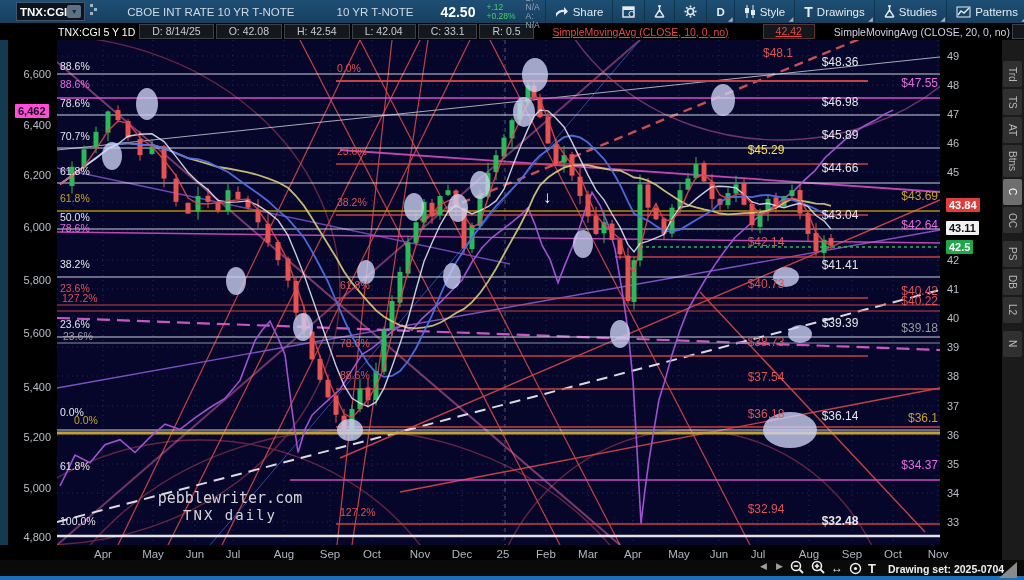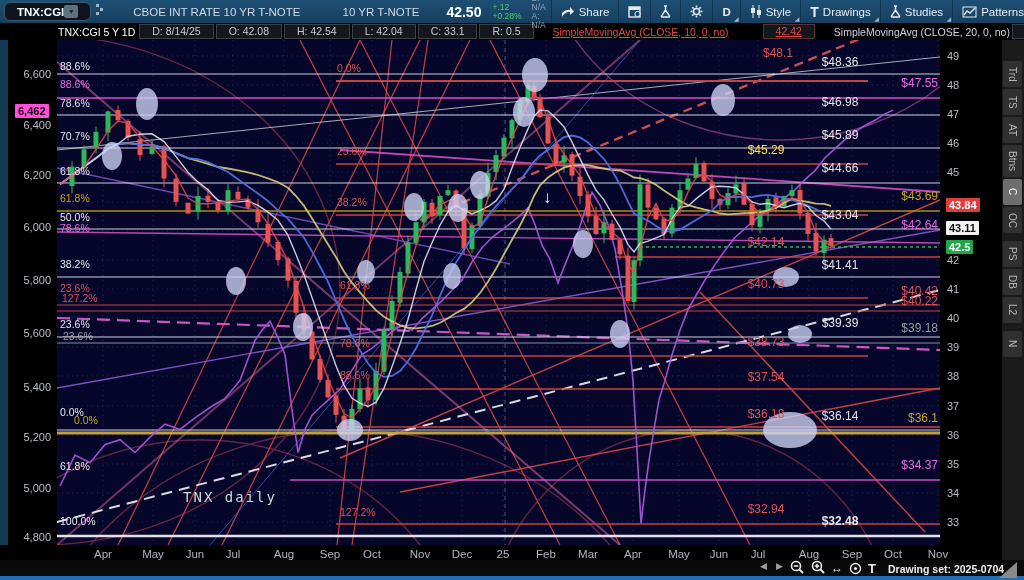--- a/index.html
+++ b/index.html
@@ -2,22 +2,22 @@
 <html><head>
 <meta charset="utf-8">
 <style>
   html,body{margin:0;padding:0;background:#000;}
   #app{position:relative;width:1024px;height:580px;overflow:hidden;background:#000;
        font-family:"Liberation Sans",sans-serif;color:#dfe6ee;}
   
   .toolbar{position:absolute;left:0;top:0;width:1024px;height:23px;
     background:linear-gradient(#1d4f74,#173f5f);display:flex;align-items:center;
     font-size:12px;color:#d8e2ec;z-index:30;}
-  .symbol-box{display:flex;align-items:center;margin-left:4px;background:#0c151f;
-    border:1px solid #42566a;border-radius:6px;height:17px;width:92px;padding:0 12px;}
+  .symbol-box{display:flex;align-items:center;margin-left:16px;background:#0c151f;
+    border:1px solid #42566a;border-radius:0;height:17px;width:92px;padding:0 3px;}
   .symbol-box .sym{font-weight:bold;font-size:11.5px;color:#fff;flex:1;}
   .symbol-box .dd{background:#5e7181;border-radius:2px;width:14px;height:13px;
     font-size:7px;color:#16293a;text-align:center;line-height:13px;}
   .tb-sep{width:1px;height:100%;background:#10334e;margin:0 2px;}
   .tb-txt{margin:0 21px;white-space:nowrap;font-size:11.5px;color:#cfdae4;}
   .tb-last{font-weight:bold;font-size:14px;color:#fff;margin:0 6px;}
   .tb-stack{display:flex;flex-direction:column;line-height:9px;font-size:8.5px;margin:0 5px;}
   .tb-stack.green{color:#46d06a;}
   .tb-stack.gray{color:#8fa3b2;}
   .tb-right{margin-left:auto;display:flex;align-items:center;height:100%;}
@@ -508,20 +508,21 @@
         <ellipse cx="583" cy="244" rx="10" ry="14" fill="rgba(206,211,245,0.78)"></ellipse>
         <ellipse cx="620" cy="334" rx="10" ry="14" fill="rgba(206,211,245,0.78)"></ellipse>
         <ellipse cx="723" cy="100" rx="12" ry="16" fill="rgba(206,211,245,0.78)"></ellipse>
         <ellipse cx="786" cy="277" rx="13" ry="10" fill="rgba(206,211,245,0.78)"></ellipse>
         <ellipse cx="800" cy="334" rx="12" ry="9" fill="rgba(206,211,245,0.78)"></ellipse>
         <ellipse cx="790" cy="430" rx="27" ry="18" fill="rgba(206,211,245,0.78)"></ellipse>
       </g>
   </svg>
 
   <div class="wm" style="left:130px;top:489px;width:200px;">
+    <div style="font-size:15px;">pebblewriter.com</div>
     <div style="font-size:14px;letter-spacing:2px;">TNX daily</div>
   </div>
 
   <div class="arrow-dn" id="dnArrow" style="left: 543px; top: 188px;">↓</div>
 
   <div id="axisLayer">
       <div class="axlbl left" style="top:68px">6,600</div>
       <div class="axlbl left" style="top:119px">6,400</div>
       <div class="axlbl left" style="top:169px">6,200</div>
       <div class="axlbl left" style="top:221px">6,000</div>

